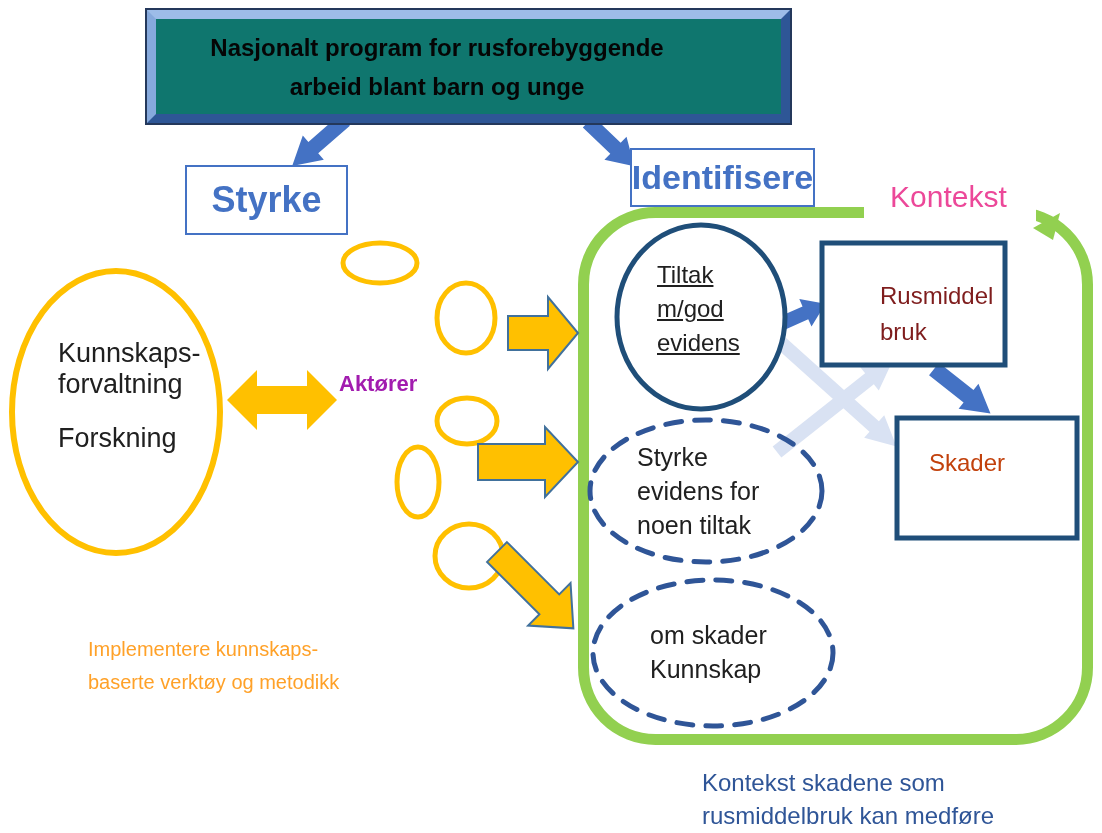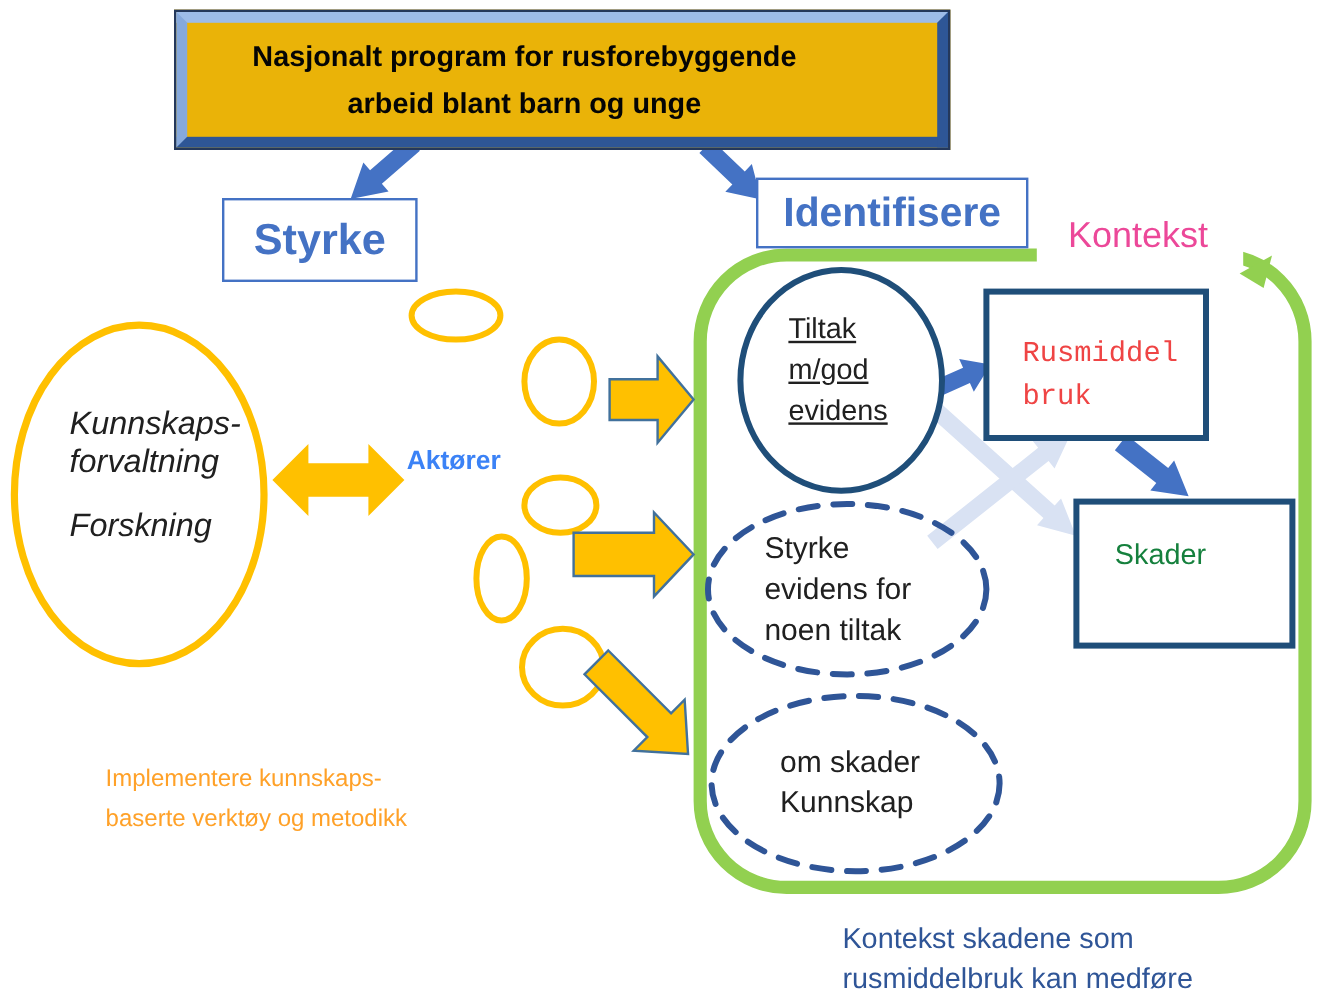--- a/index.html
+++ b/index.html
@@ -6,51 +6,51 @@
   .canvas{
     position:relative;width:1102px;height:833px;background:#ffffff;overflow:hidden;
     font-family:"Liberation Sans",sans-serif;color:#1a1a1a;
   }
   .abs{position:absolute;}
   svg.layer{position:absolute;left:0;top:0;width:1102px;height:833px;}
 
   
   .title-box{
     left:145px;top:8px;width:647px;height:117px;
-    background:#eab308;border:2px solid #24385B;box-sizing:border-box;
+    background:#0f766e;border:2px solid #24385B;box-sizing:border-box;
   }
   .title-bevel{
     position:absolute;inset:0;box-sizing:border-box;
     border:9px solid;
     border-top-color:#9DBCE8;border-left-color:#86A9DC;
     border-bottom-color:#2E5696;border-right-color:#2E5696;
   }
   .title-text{
     position:absolute;left:0;top:0;width:580px;height:100%;
     display:flex;flex-direction:column;justify-content:center;align-items:center;
     font-size:24px;font-weight:bold;color:#050505;line-height:39px;text-align:center;
   }
 
   
   .label-box{
     box-sizing:border-box;border:2.5px solid #4472C4;background:#ffffff;
     display:flex;align-items:center;justify-content:center;
     font-weight:bold;color:#4472C4;
   }
   .styrke-box{left:185px;top:165px;width:163px;height:70px;font-size:36px;}
-  .identifisere-box{left:630px;top:148px;width:227px;height:59px;font-size:34px;}
+  .identifisere-box{left:630px;top:148px;width:185px;height:59px;font-size:34px;}
   .kontekst{left:890px;top:180px;font-size:30px;font-weight:normal;color:#ec4899;}
 
   
-  .aktorer{left:339px;top:371px;font-size:22px;font-weight:bold;color:#3b82f6;}
-  .k-ellipse-text{left:58px;top:338px;font-size:27px;line-height:31px;color:#202020;font-style:italic;}
+  .aktorer{left:339px;top:371px;font-size:22px;font-weight:bold;color:#a21caf;}
+  .k-ellipse-text{left:58px;top:338px;font-size:27px;line-height:31px;color:#202020;}
   .k-ellipse-text .gap{height:23px;}
   .tiltak-text{left:657px;top:258px;font-size:24px;line-height:34px;color:#202020;text-decoration:underline;}
-  .rusmiddel-text{left:852px;top:278px;font-size:24px;line-height:36px;color:#ef4444;font-family:Liberation Mono, monospace;}
-  .skader-text{left:929px;top:449px;font-size:24px;color:#15803d;}
+  .rusmiddel-text{left:880px;top:278px;font-size:24px;line-height:36px;color:#7f1d1d;}
+  .skader-text{left:929px;top:449px;font-size:24px;color:#c2410c;}
   .dashed1-text{left:637px;top:440px;font-size:25px;line-height:34px;color:#202020;}
   .dashed2-text{left:650px;top:618px;font-size:25px;line-height:34px;color:#202020;}
   .caption-orange{left:88px;top:633px;font-size:20px;line-height:33px;color:#FFA128;}
   .caption-blue{left:702px;top:766px;font-size:24px;line-height:33px;color:#2F5597;}
 </style>
 </head>
 <body>
 
 <div class="canvas">
 

